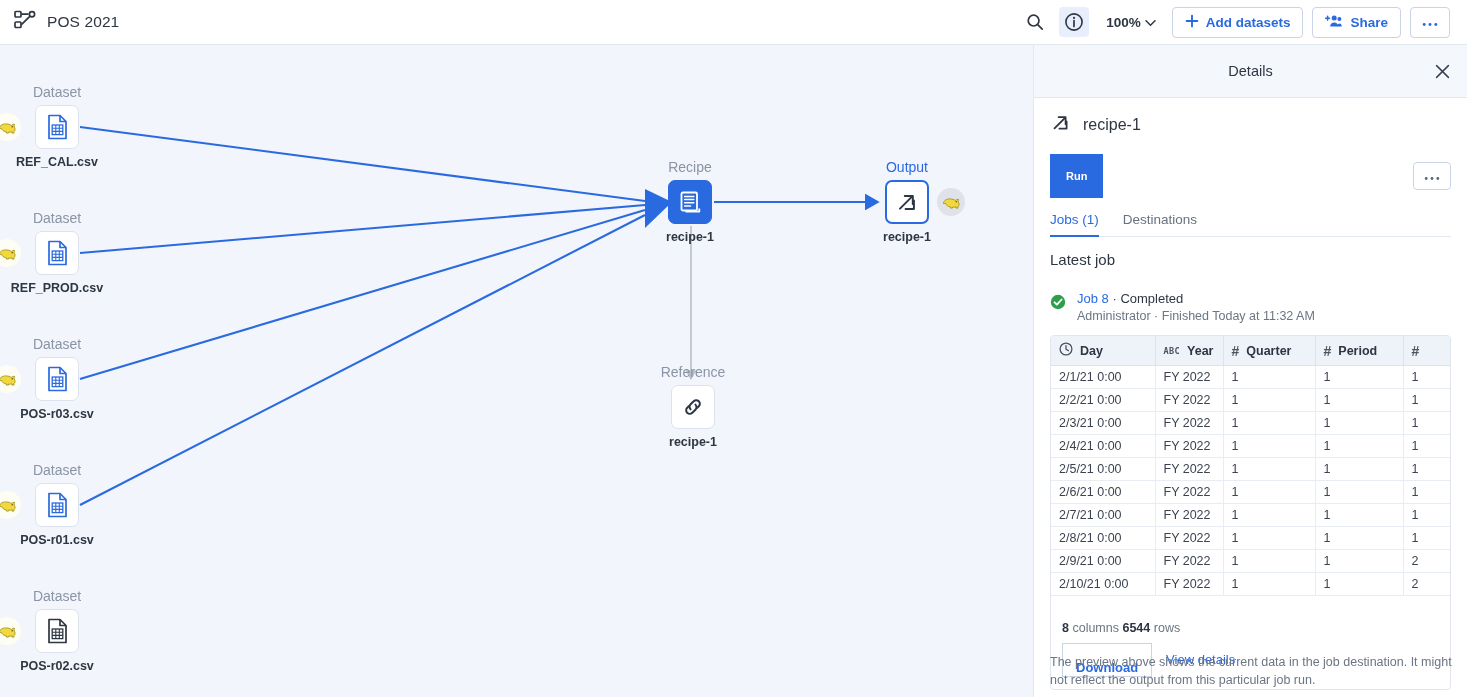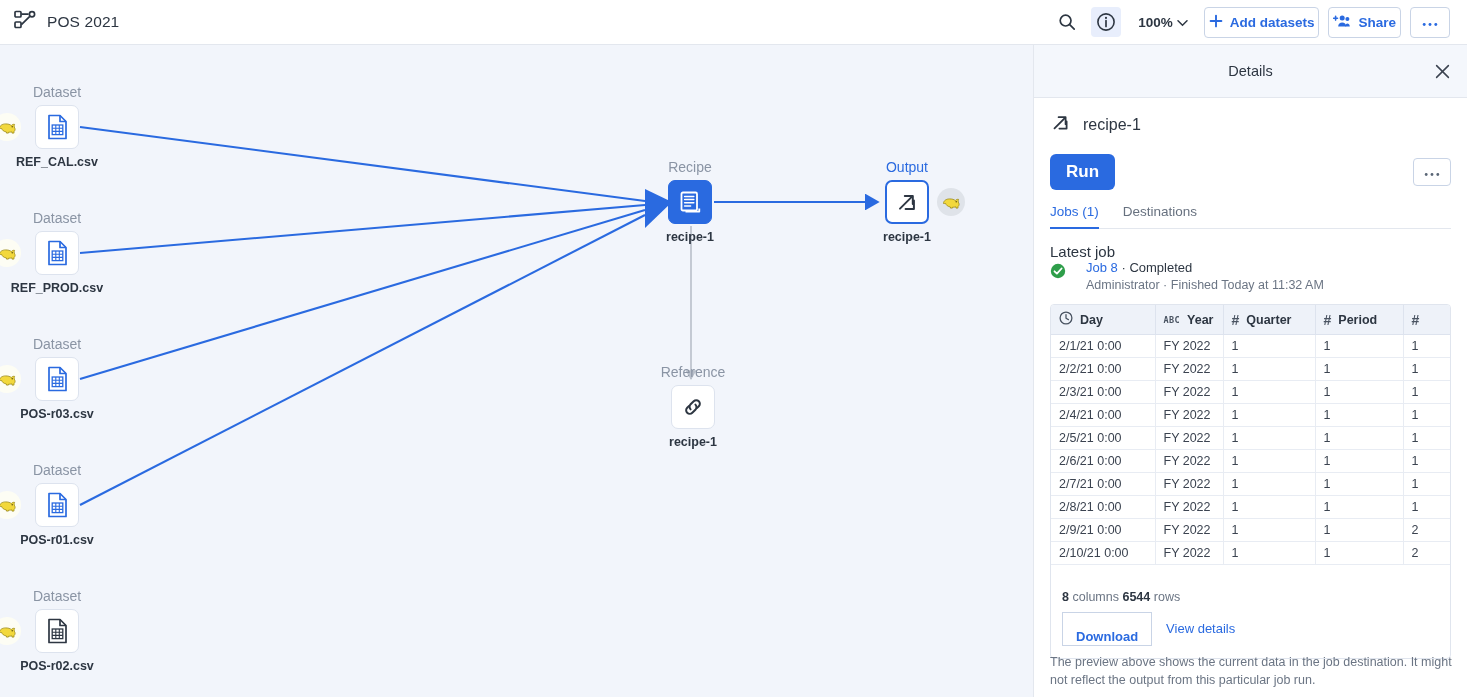--- a/index.html
+++ b/index.html
@@ -32,21 +32,21 @@
     background: transparent; border: none; cursor: pointer;
   }
   .icon-btn.active { background: #e8eefc; }
   #zoom-control {
     display: flex; align-items: center; gap: 4px;
     font-size: 13.5px; font-weight: bold; color: #2d3642;
     cursor: pointer; padding: 4px 5px 4px 8px; margin-right: 2px;
   }
   .pill-btn {
     display: flex; align-items: center; gap: 7px;
-    height: 31px; padding: 0 4px;
+    height: 31px; padding: 0 12px;
     border: 1px solid #c9d4e6; border-radius: 4px;
     background: #fff; color: #2a6ae0;
     font-size: 13.5px; font-weight: bold;
     font-family: "Liberation Sans", sans-serif;
     cursor: pointer; white-space: nowrap;
   }
   .pill-btn.square { padding: 0; width: 40px; justify-content: center; }
 
   
   #canvas {
@@ -101,22 +101,22 @@
   }
   #panel-body { padding: 0 16px; }
   #obj-row { display: flex; align-items: center; gap: 12px; padding-top: 14px; }
   #obj-name { font-size: 16px; color: #2d3642; }
   #action-row {
     display: flex; align-items: center;
     margin-top: 17px;
   }
   #run-btn {
     background: #2a6ae0; color: #fff; border: none;
-    height: 36px; padding: 0 16px; border-radius: 6px;
-    font-size: 17px; font-weight: bold; cursor: pointer;
+    height: 44px; padding: 0 16px; border-radius: 0;
+    font-size: 11px; font-weight: bold; cursor: pointer;
     font-family: "Liberation Sans", sans-serif;
   }
   #more-btn {
     margin-left: auto; width: 38px; height: 28px;
     border: 1px solid #c9d4e6; border-radius: 4px; background: #fff;
     color: #5a6676; cursor: pointer; display: flex;
     align-items: center; justify-content: center;
   }
   #tabs {
     display: flex; gap: 24px; margin-top: 14px;
@@ -125,21 +125,21 @@
   .tab {
     font-size: 13.5px; color: #67717f; padding-bottom: 9px;
     cursor: pointer; position: relative;
   }
   .tab.on { color: #2a6ae0; }
   .tab.on::after {
     content: ""; position: absolute; left: 0; right: 0; bottom: -1px;
     height: 2px; background: #2a6ae0;
   }
   #latest-job-h { font-size: 15px; color: #2d3642; margin-top: 14px; }
-  #job-row { display: flex; gap: 20px; margin-top: 0; }
+  #job-row { display: flex; gap: 11px; margin-top: 23px; }
   #job-link { color: #2a6ae0; font-size: 13px; }
   #job-l1 { font-size: 13px; color: #2d3642; }
   #job-l2 { font-size: 12.5px; color: #6b7584; margin-top: 3px; }
 
   #table-card {
     margin-top: 12px; border: 1px solid #e0e5ee; border-radius: 4px;
     overflow: hidden;
   }
   #table-scroll { overflow: hidden; }
   table { border-collapse: collapse; width: 432px; table-layout: fixed; }

